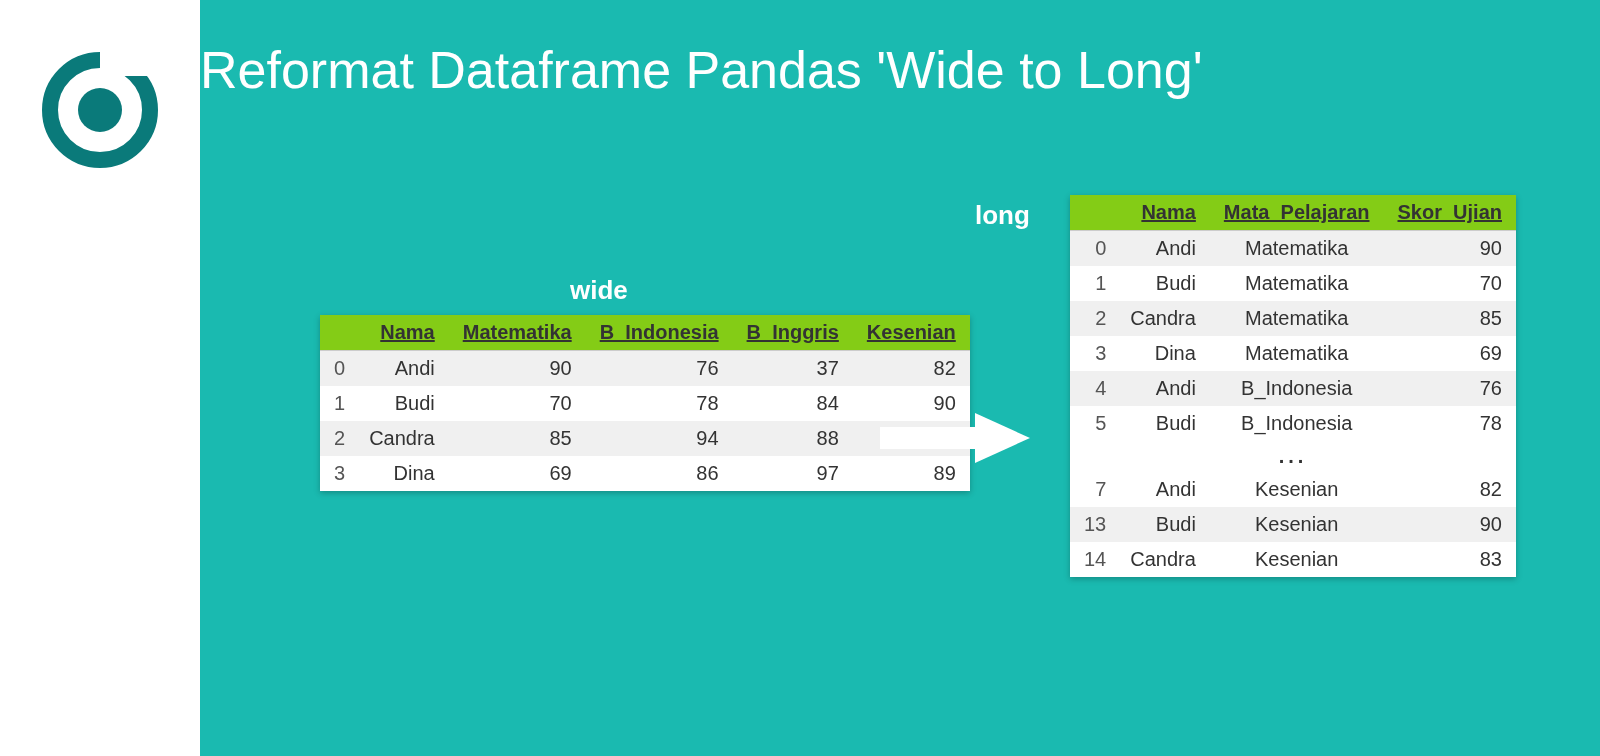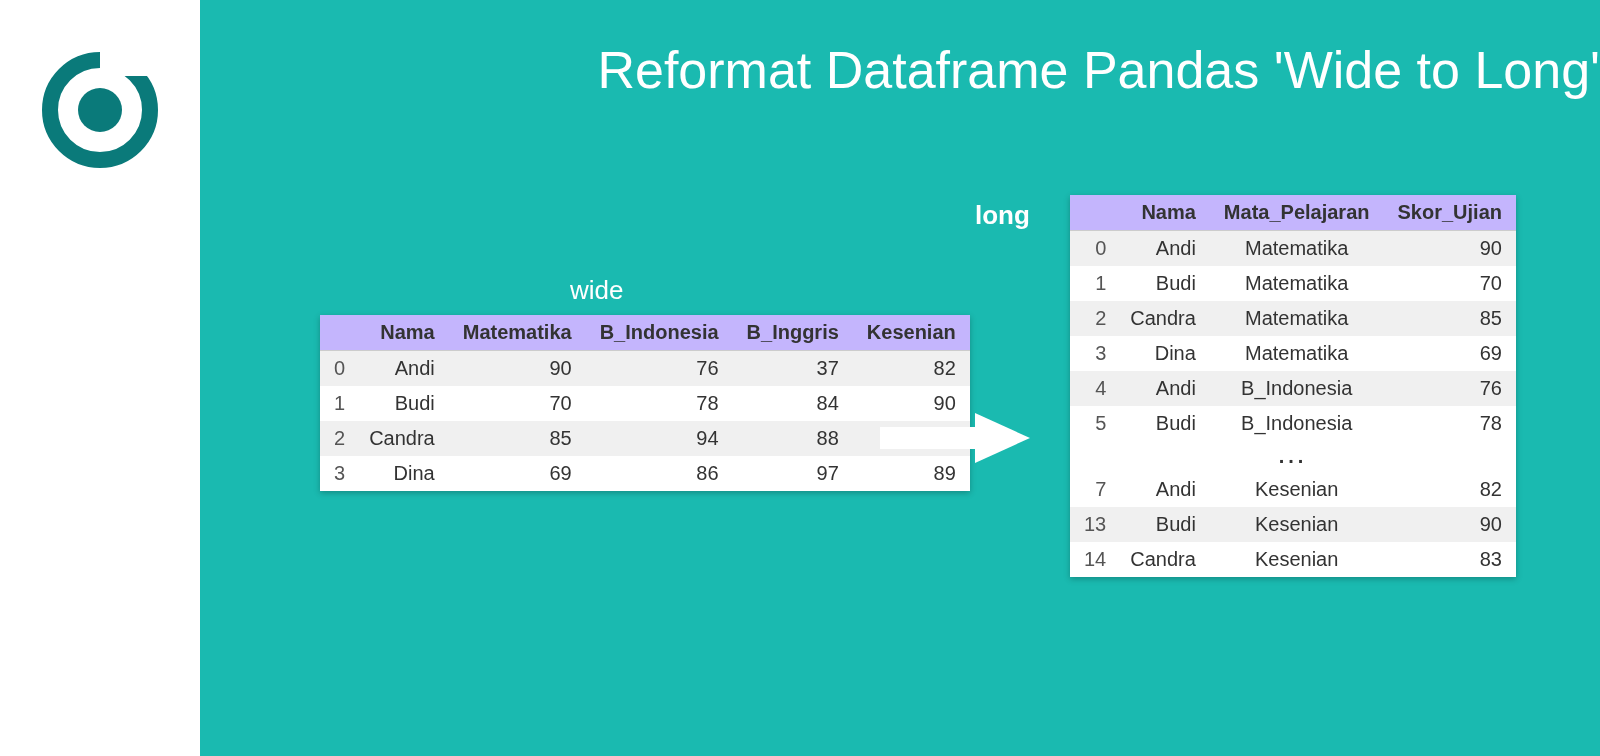--- a/index.html
+++ b/index.html
@@ -19,36 +19,36 @@
     display: flex;
     justify-content: center;
     padding-top: 50px;
   }
   .logo-wrap { width: 120px; height: 120px; }
   .page-title {
     position: absolute;
     top: 40px;
     left: 200px;
     right: 0;
-    text-align: right;
+    text-align: left;
     color: #ffffff;
     font-size: 52px;
     font-weight: 400;
   }
   .content {
     position: absolute;
     left: 200px; right: 0;
     top: 175px; bottom: 0;
   }
   .wide-label {
     position: absolute;
     top: 100px; left: 370px;
     color: #ffffff;
     font-size: 26px;
-    font-weight: 400;
+    font-weight: 700;
   }
   .long-label {
     position: absolute;
     top: 25px; left: 775px;
     color: #ffffff;
     font-size: 26px;
     font-weight: 600;
   }
   .arrow {
     position: absolute;
@@ -70,23 +70,24 @@
     box-shadow: 0 2px 6px rgba(0,0,0,0.25);
   }
   table {
     border-collapse: collapse;
     font-size: 20px;
     color: #333;
   }
   th {
     font-weight: 700;
     padding: 6px 14px;
-    background: #c4b5fd;
+    background: #84cc16;
     text-align: right;
     border-bottom: 1px solid #ccc;
+    text-decoration: underline;
   }
   td {
     padding: 6px 14px;
     text-align: right;
   }
   tbody tr:nth-child(odd) td { background: #f0f0f0; }
   tbody tr:nth-child(even) td { background: #ffffff; }
   .idx-col { color: #555; text-align: right; padding-right: 10px; padding-left: 14px; }
   th.idx-col { border-bottom: 1px solid #ccc; }
   .center-cell { text-align: center; }

